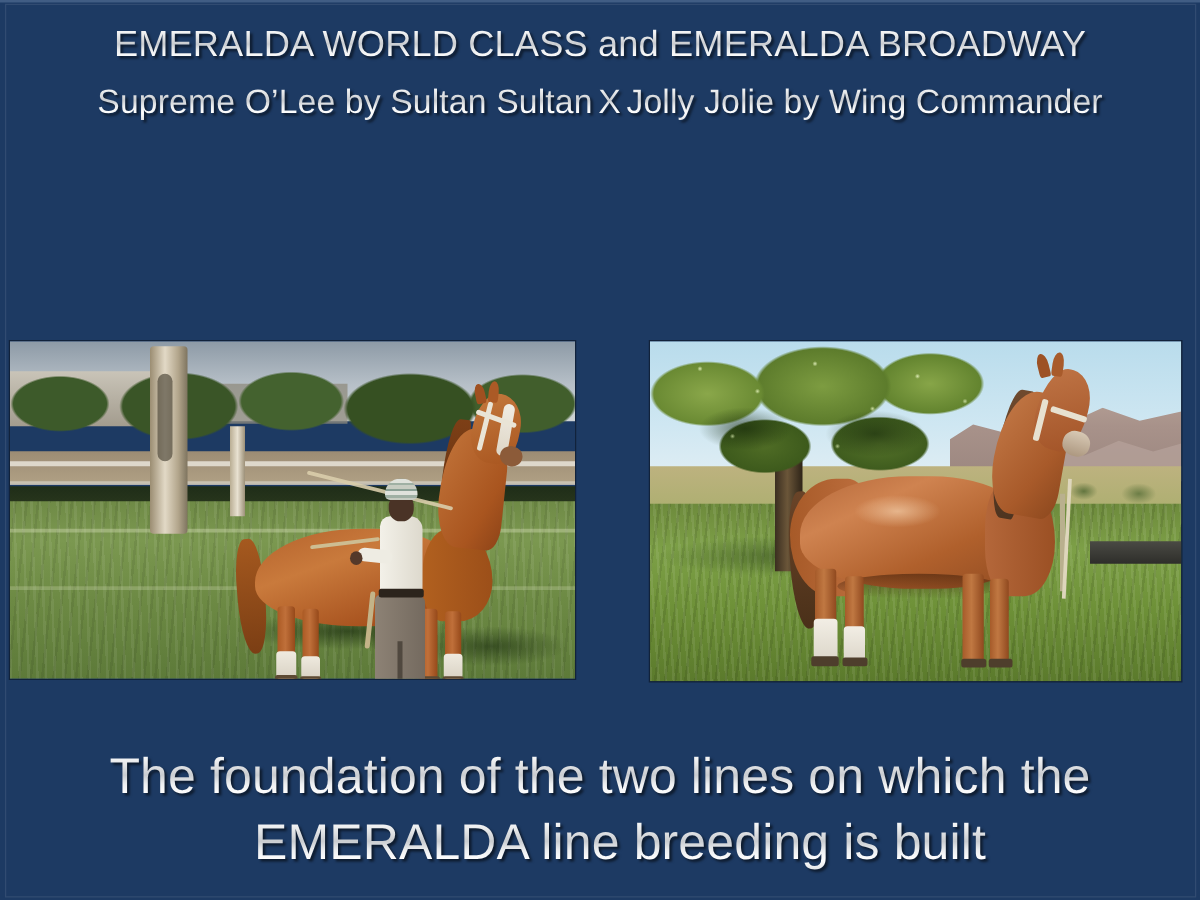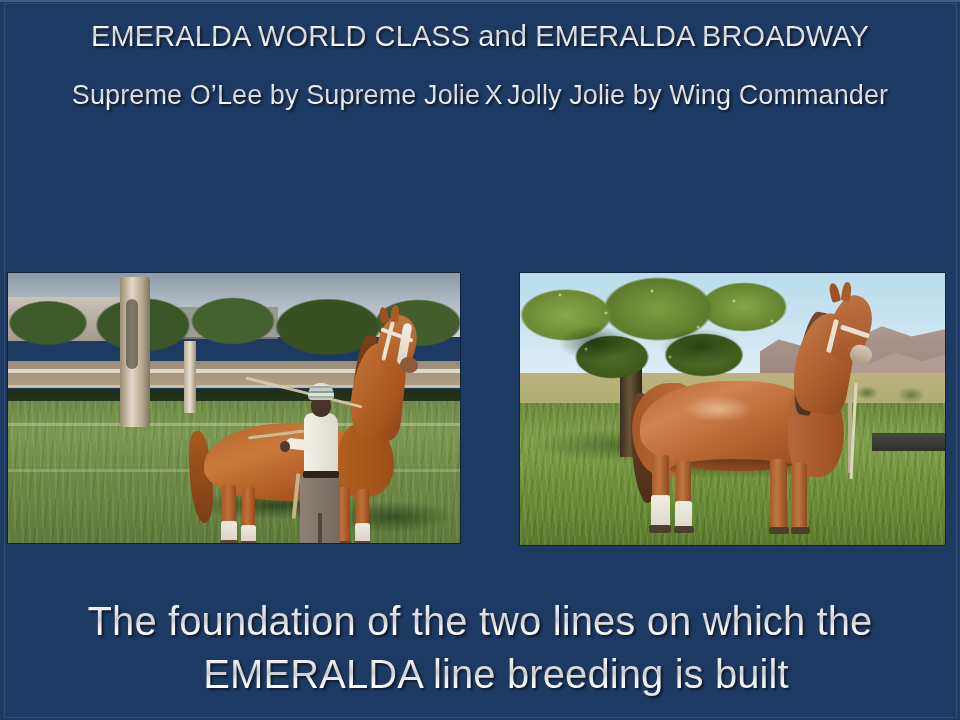--- a/index.html
+++ b/index.html
@@ -57,21 +57,21 @@
     -webkit-text-fill-color: transparent;
     color: transparent;
     filter: drop-shadow(2px 2px 1px rgba(0,0,0,0.55));
     letter-spacing: 0.1px;
     display: inline-block;
   }
 
   .line1 { font-size: 29px; line-height: 36px; }
   .line2 { font-size: 27px; line-height: 34px; margin-top: 5px; }
   .line3 { font-size: 27px; line-height: 34px; margin-top: 7px; }
-  .line4 { font-size: 27px; line-height: 34px; margin-top: 24px; }
+  .line4 { font-size: 27px; line-height: 34px; margin-top: 10px; }
 
   
   .photo {
     position: absolute;
     overflow: hidden;
     box-shadow: 0 0 0 1px rgba(0,0,0,0.4);
   }
   #photo-left {
     left: 8px; top: 273px;
     width: 452px; height: 270px;
@@ -488,21 +488,21 @@
 </head>
 <body>
 
 <div id="slide">
 
   <div id="slide-topline"></div>
   <div id="slide-frame"></div>
 
   <div class="title-block">
     <div class="emboss line1">EMERALDA WORLD CLASS and EMERALDA BROADWAY</div>
-    <div class="emboss line2">Supreme O’Lee by Supreme Jolie</div>
+    <div class="emboss line2">Supreme O’Lee by Sultan Sultan</div>
     <div class="emboss line3">X</div>
     <div class="emboss line4">Jolly Jolie by Wing Commander</div>
   </div>
 
   <div class="photo" id="photo-left">
     <div class="ph-layer" id="pl-sky"></div>
     <div class="ph-layer" id="pl-farbuild"></div>
     <div class="ph-layer" id="pl-farbuild2"></div>
     <div class="ph-layer" id="pl-treeline"></div>
     <div class="ph-layer" id="pl-dirtband"></div>

